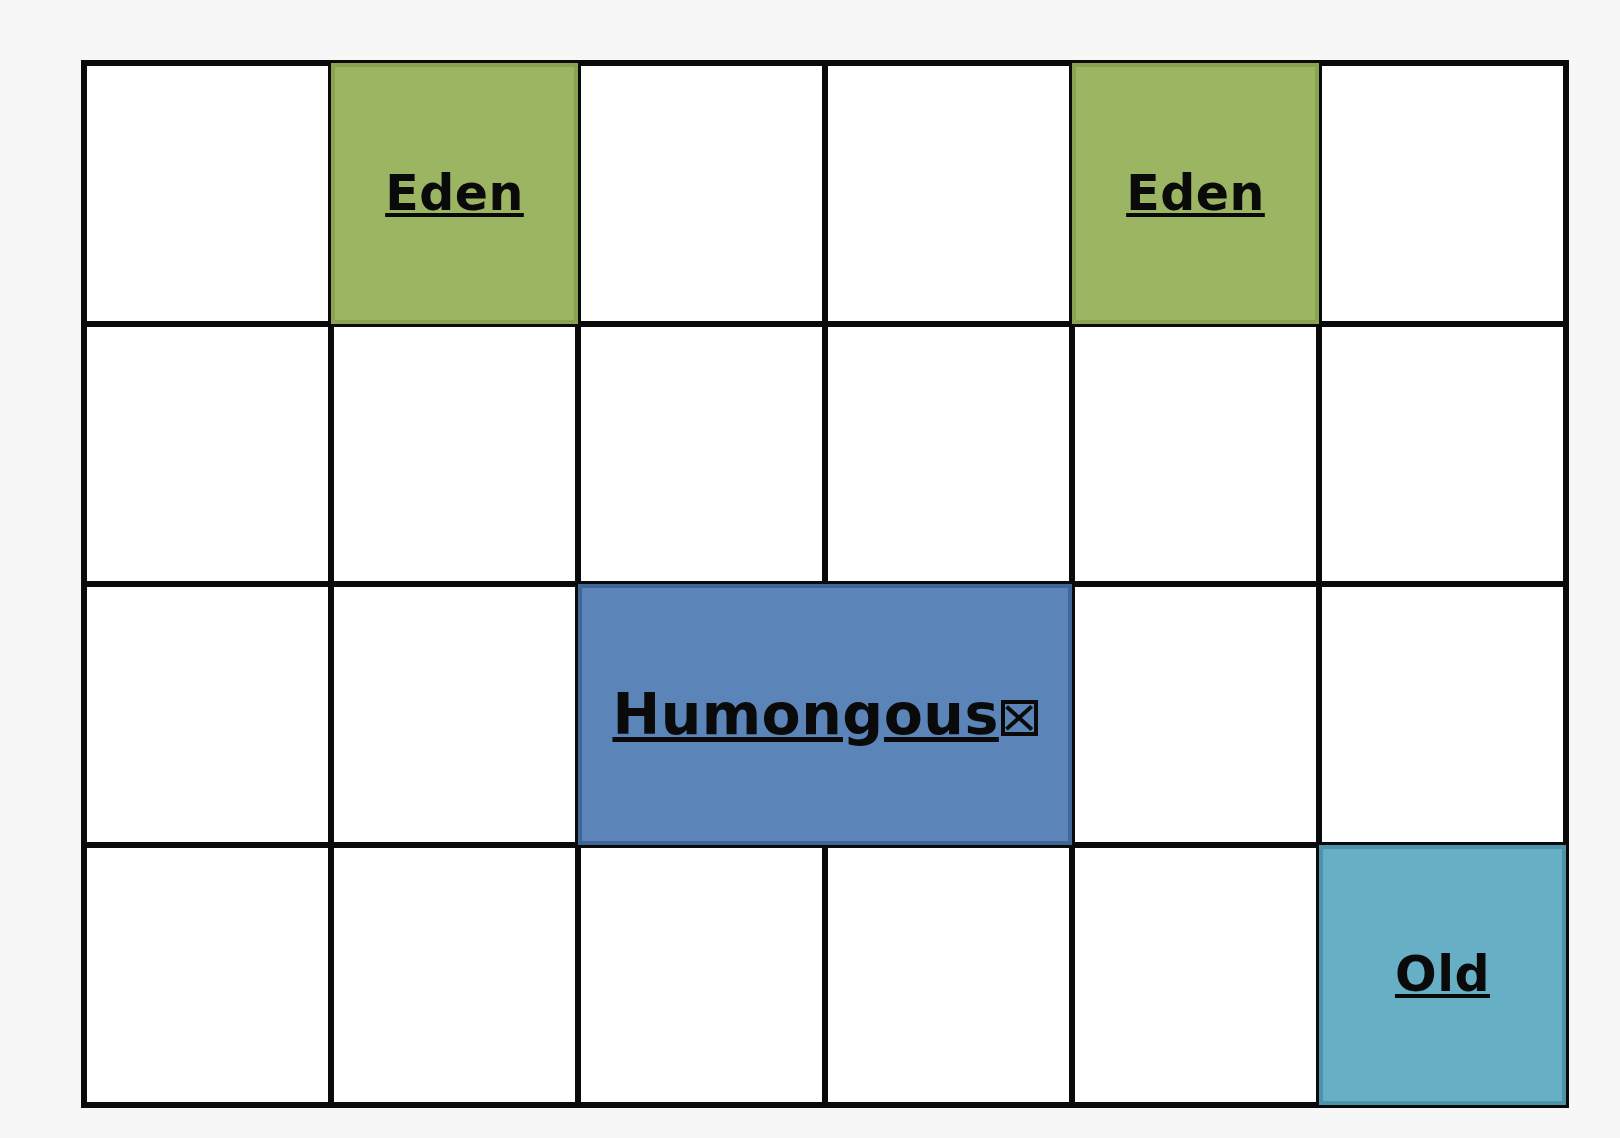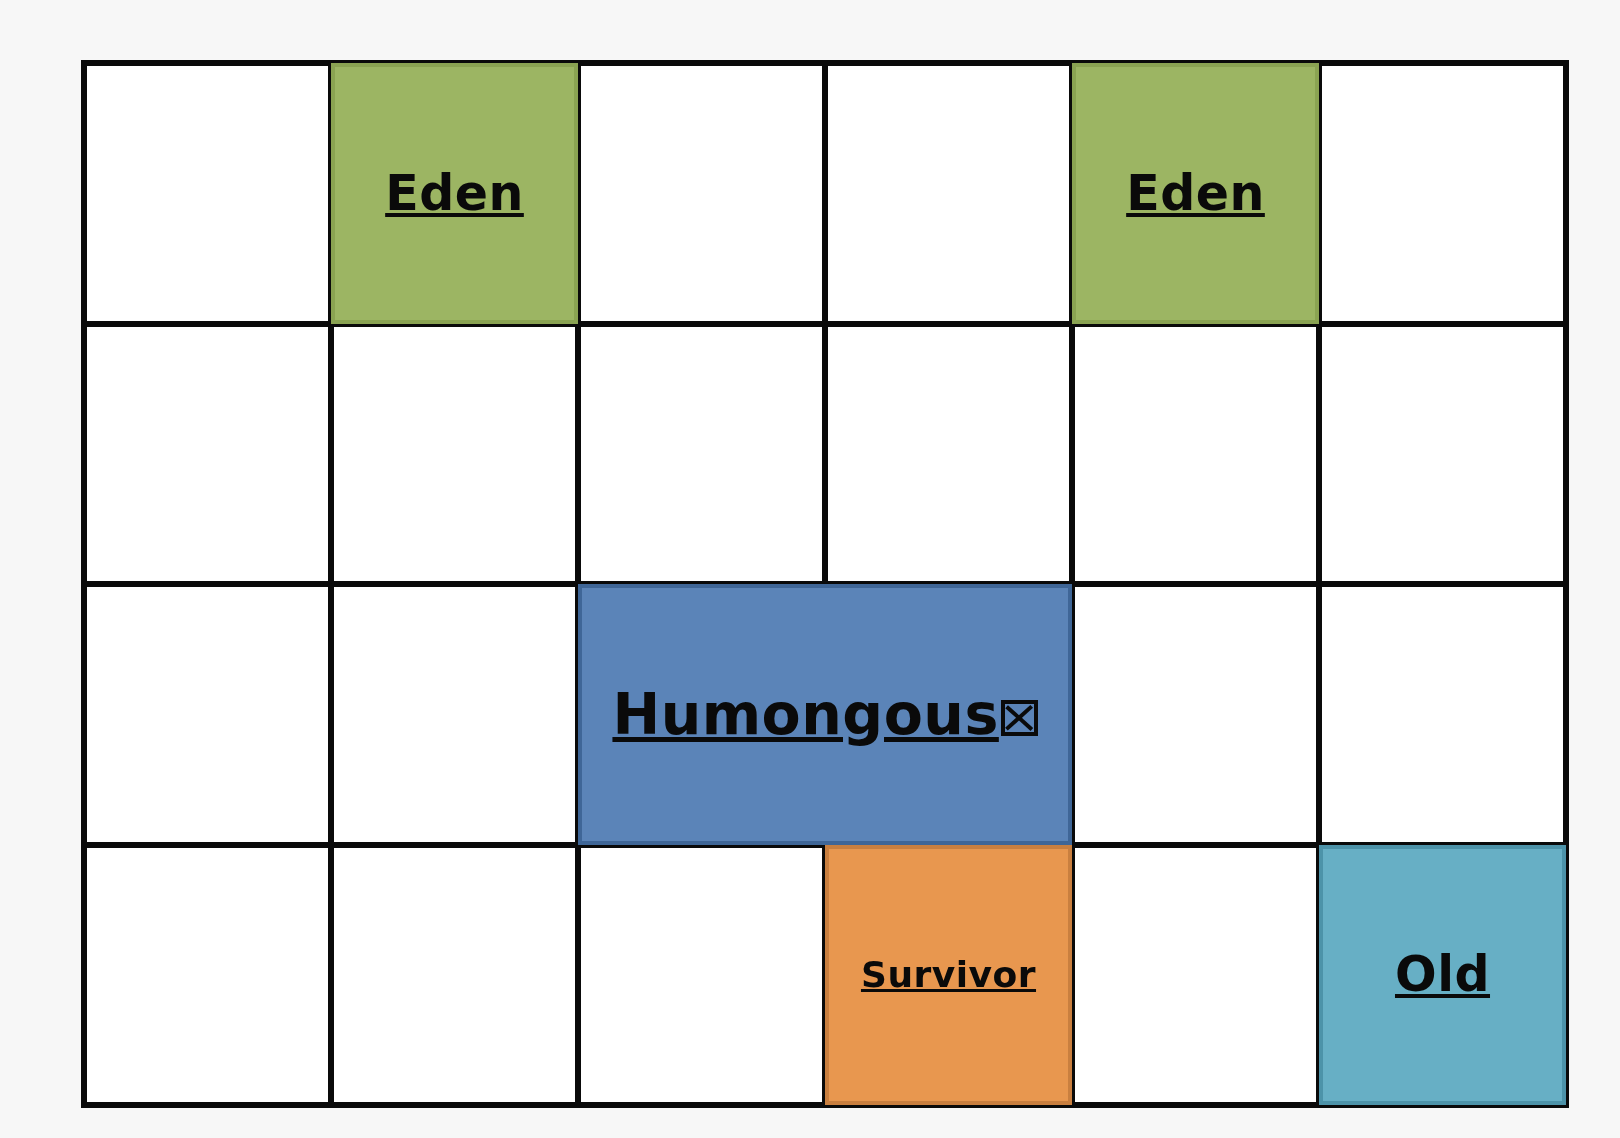--- a/index.html
+++ b/index.html
@@ -150,23 +150,20 @@
     </div>
 
     <div class="block c-green" style="grid-column: 5 / span 1; grid-row: 1 / span 1;">
       <span class="block-label sz-md">Eden</span>
     </div>
 
     <div class="block c-blue" style="grid-column: 3 / span 2; grid-row: 3 / span 1;">
       <span class="block-label sz-lg"><span>Humongous</span><span class="tofu"></span></span>
     </div>
 
-    <div class="block c-orange" style="grid-column: 4 / span 1; grid-row: 4 / span 1;">
-      <span class="block-label sz-sm">Survivor</span>
-    </div>
 
     <div class="block c-teal" style="grid-column: 6 / span 1; grid-row: 4 / span 1;">
       <span class="block-label sz-md">Old</span>
     </div>
 
   </div>
 
   <div class="frame"></div>
 </div>
 

